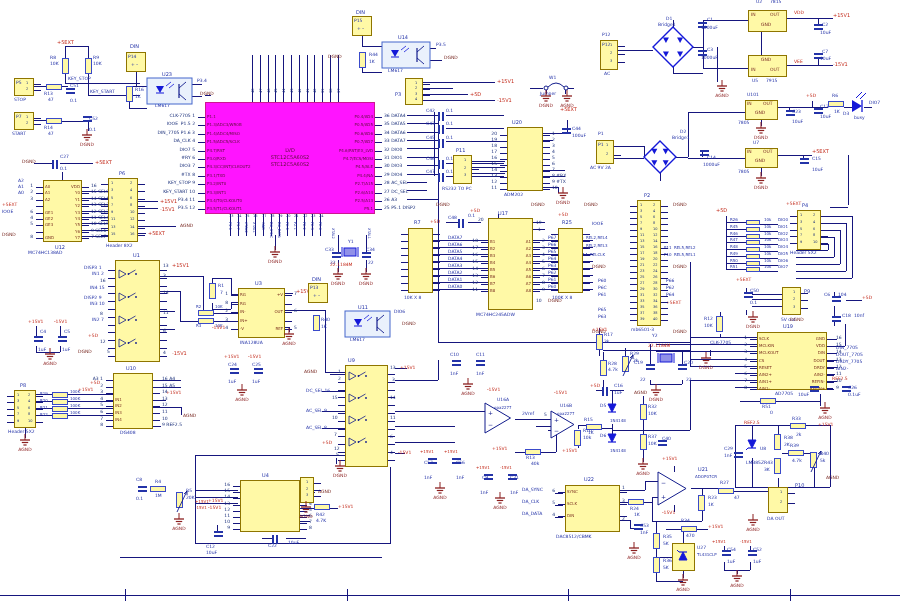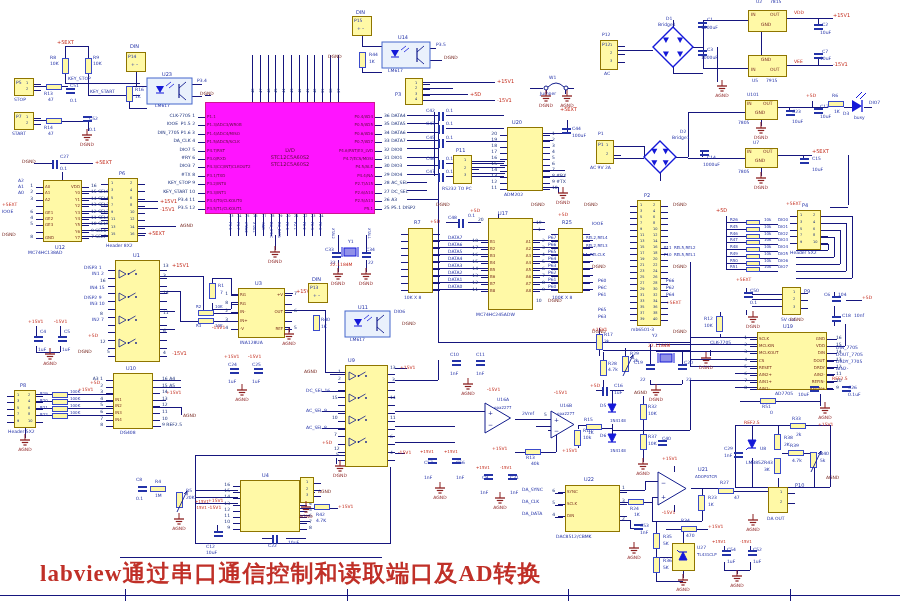--- a/index.html
+++ b/index.html
@@ -14,21 +14,20 @@
   .res{position:absolute;background:#FFF9A6;border:1px solid #3A4ACA;box-sizing:border-box;}
   .cb{position:absolute;background:#2433A8;}
   .title{position:absolute;font-family:"Liberation Serif","DejaVu Serif",serif;
          font-weight:600;color:#C03028;letter-spacing:1px;}
   svg{position:absolute;left:0;top:0;}
 </style>
 </head>
 <body>
 
 <div id="canvas">
-  <div class="title" id="sch-title" style="left:40px;top:558px;font-size:23px;">labview通过串口通信控制和读取端口及AD转换</div>
 <div class="w" style="position: absolute; left: 65px; top: 46px; width: 24px; height: 1px;"></div>
     <div class="w" style="position: absolute; left: 65px; top: 46px; width: 1px; height: 12px;"></div>
     <div class="w" style="position: absolute; left: 88px; top: 46px; width: 1px; height: 12px;"></div>
     <div class="w" style="position: absolute; left: 65px; top: 74px; width: 1px; height: 10px;"></div>
     <div class="w" style="position: absolute; left: 65px; top: 83px; width: 75px; height: 1px;"></div>
     <div class="w" style="position: absolute; left: 88px; top: 74px; width: 1px; height: 21px;"></div>
     <div class="w" style="position: absolute; left: 88px; top: 95px; width: 52px; height: 1px;"></div>
     <div class="w" style="position: absolute; left: 34px; top: 86px; width: 12px; height: 1px;"></div>
     <div class="w" style="position: absolute; left: 60px; top: 86px; width: 8px; height: 1px;"></div>
     <div class="w" style="position: absolute; left: 34px; top: 120px; width: 12px; height: 1px;"></div>

